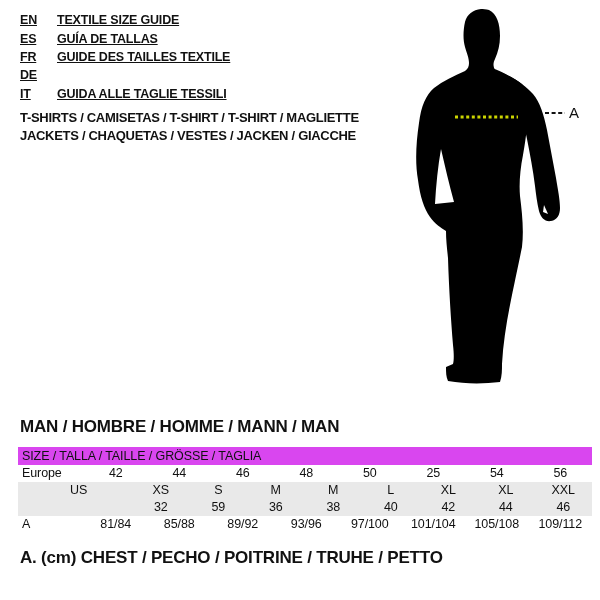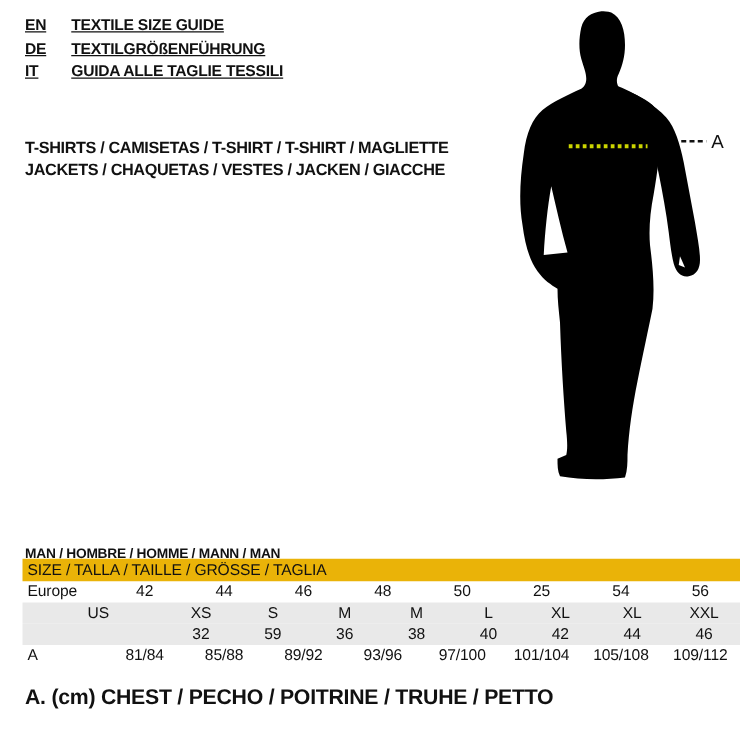--- a/index.html
+++ b/index.html
@@ -12,43 +12,50 @@
   .lang-row{display:flex;height:18.4px;align-items:center;text-decoration:underline;}
   .lang-code{width:37px;font-weight:bold;font-size:12.5px;letter-spacing:-0.2px;}
   .lang-label{font-weight:bold;font-size:12.5px;letter-spacing:-0.2px;white-space:nowrap;text-align:center;}
   
   .categories{position:absolute;left:20px;top:109px;}
   .cat-line{font-weight:bold;font-size:13px;letter-spacing:-0.3px;line-height:17.5px;white-space:nowrap;}
   
   .figure-svg{position:absolute;left:400px;top:0;}
   .measure-a-text{font-family:"Liberation Sans",sans-serif;font-size:15px;font-weight:500;fill:#111;}
   
-  .man-caption{position:absolute;left:20px;top:437px;font-weight:bold;font-size:11px;letter-spacing:-0.2px;}
+  .man-caption{position:absolute;left:20px;top:417px;font-weight:bold;font-size:17px;letter-spacing:-0.2px;}
   
   .size-table{position:absolute;left:18px;top:447px;width:574px;font-size:12.5px;letter-spacing:-0.1px;}
   .t-header{height:18px;line-height:18px;padding-left:4px;box-sizing:border-box;}
   .t-rows .t-row{display:flex;height:17px;line-height:17px;}
   .t-rows .t-row:nth-child(2),
   .t-rows .t-row:nth-child(3){background:var(--band-bg,#e9e9e9);padding-left:48px;}
   .t-label{width:66px;padding-left:4px;box-sizing:border-box;}
   .t-cell{flex:1;text-align:center;}
   
   .footer-note{position:absolute;left:20px;top:548px;font-weight:bold;font-size:17px;letter-spacing:-0.2px;}
 </style>
 </head>
 <body>
 
 <div class="lang-list">
     <div class="lang-row">
       <span class="lang-code">EN</span>
       <span class="lang-label">TEXTILE SIZE GUIDE</span>
     </div>
     <div class="lang-row">
+      <span class="lang-code">ES</span>
+      <span class="lang-label">GUÍA DE TALLAS</span>
+    </div>
+    <div class="lang-row">
+      <span class="lang-code">FR</span>
+      <span class="lang-label">GUIDE DES TAILLES TEXTILE</span>
+    </div>
+    <div class="lang-row">
       <span class="lang-code">DE</span>
-      <span class="lang-label">TEXTILGRÖßENFÜHRUNG</span>
     </div>
     <div class="lang-row">
       <span class="lang-code">IT</span>
       <span class="lang-label">GUIDA ALLE TAGLIE TESSILI</span>
     </div>
   </div>
 
 <div class="categories">
     <div class="cat-line">T-SHIRTS / CAMISETAS / T-SHIRT / T-SHIRT / MAGLIETTE</div>
     <div class="cat-line">JACKETS / CHAQUETAS / VESTES / JACKEN / GIACCHE</div>
@@ -74,21 +81,21 @@
   <path fill="#ffffff" d="M41,149 C45,166 49,184 54,202 L35,204 C36,185 38,166 41,149 Z"></path>
   <path fill="#ffffff" d="M144,205 L148,214 L143,212 Z"></path>
   <line x1="55" y1="117" x2="118" y2="117" stroke-width="3.2" stroke-dasharray="3,2.6" stroke="#ccd500"></line>
   <line x1="145" y1="113" x2="165" y2="113" stroke="#111" stroke-width="2" stroke-dasharray="4,2.6"></line>
   <text class="measure-a-text" x="169" y="118">A</text>
 </svg>
 
 <div class="man-caption">MAN / HOMBRE / HOMME / MANN / MAN</div>
 
 <div class="size-table">
-  <div class="t-header" style="background: #eab308;">SIZE / TALLA / TAILLE / GRÖSSE / TAGLIA</div>
+  <div class="t-header" style="background: #d946ef;">SIZE / TALLA / TAILLE / GRÖSSE / TAGLIA</div>
   <div class="t-rows" style="--band-bg: #e9e9e9;">
       <div class="t-row">
         <span class="t-label">Europe</span>
         <span class="t-cell">42</span>
         <span class="t-cell">44</span>
         <span class="t-cell">46</span>
         <span class="t-cell">48</span>
         <span class="t-cell">50</span>
         <span class="t-cell">25</span>
         <span class="t-cell">54</span>

